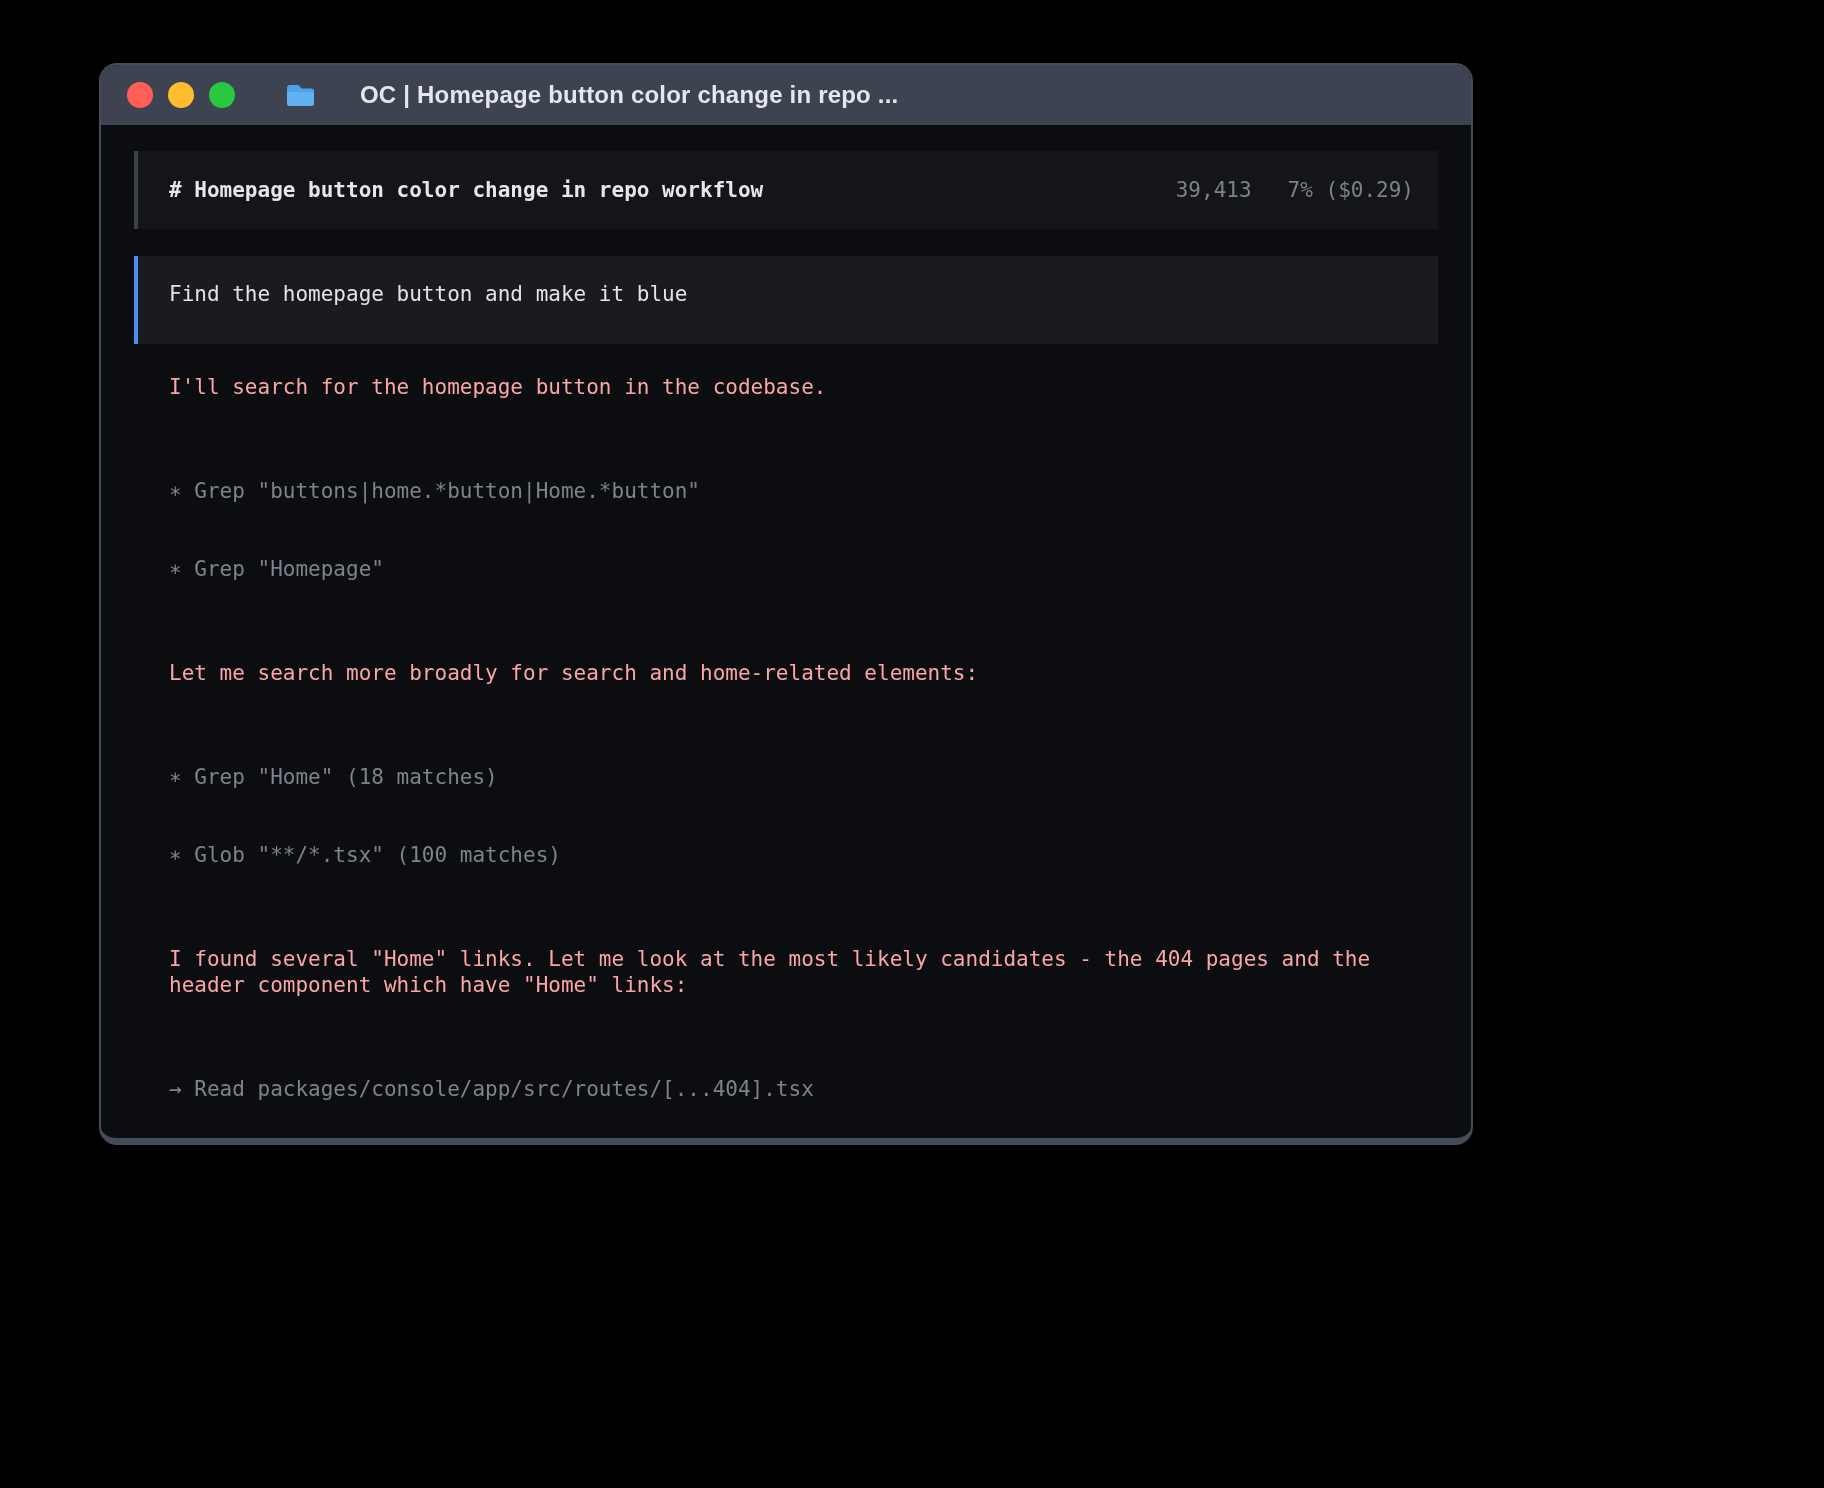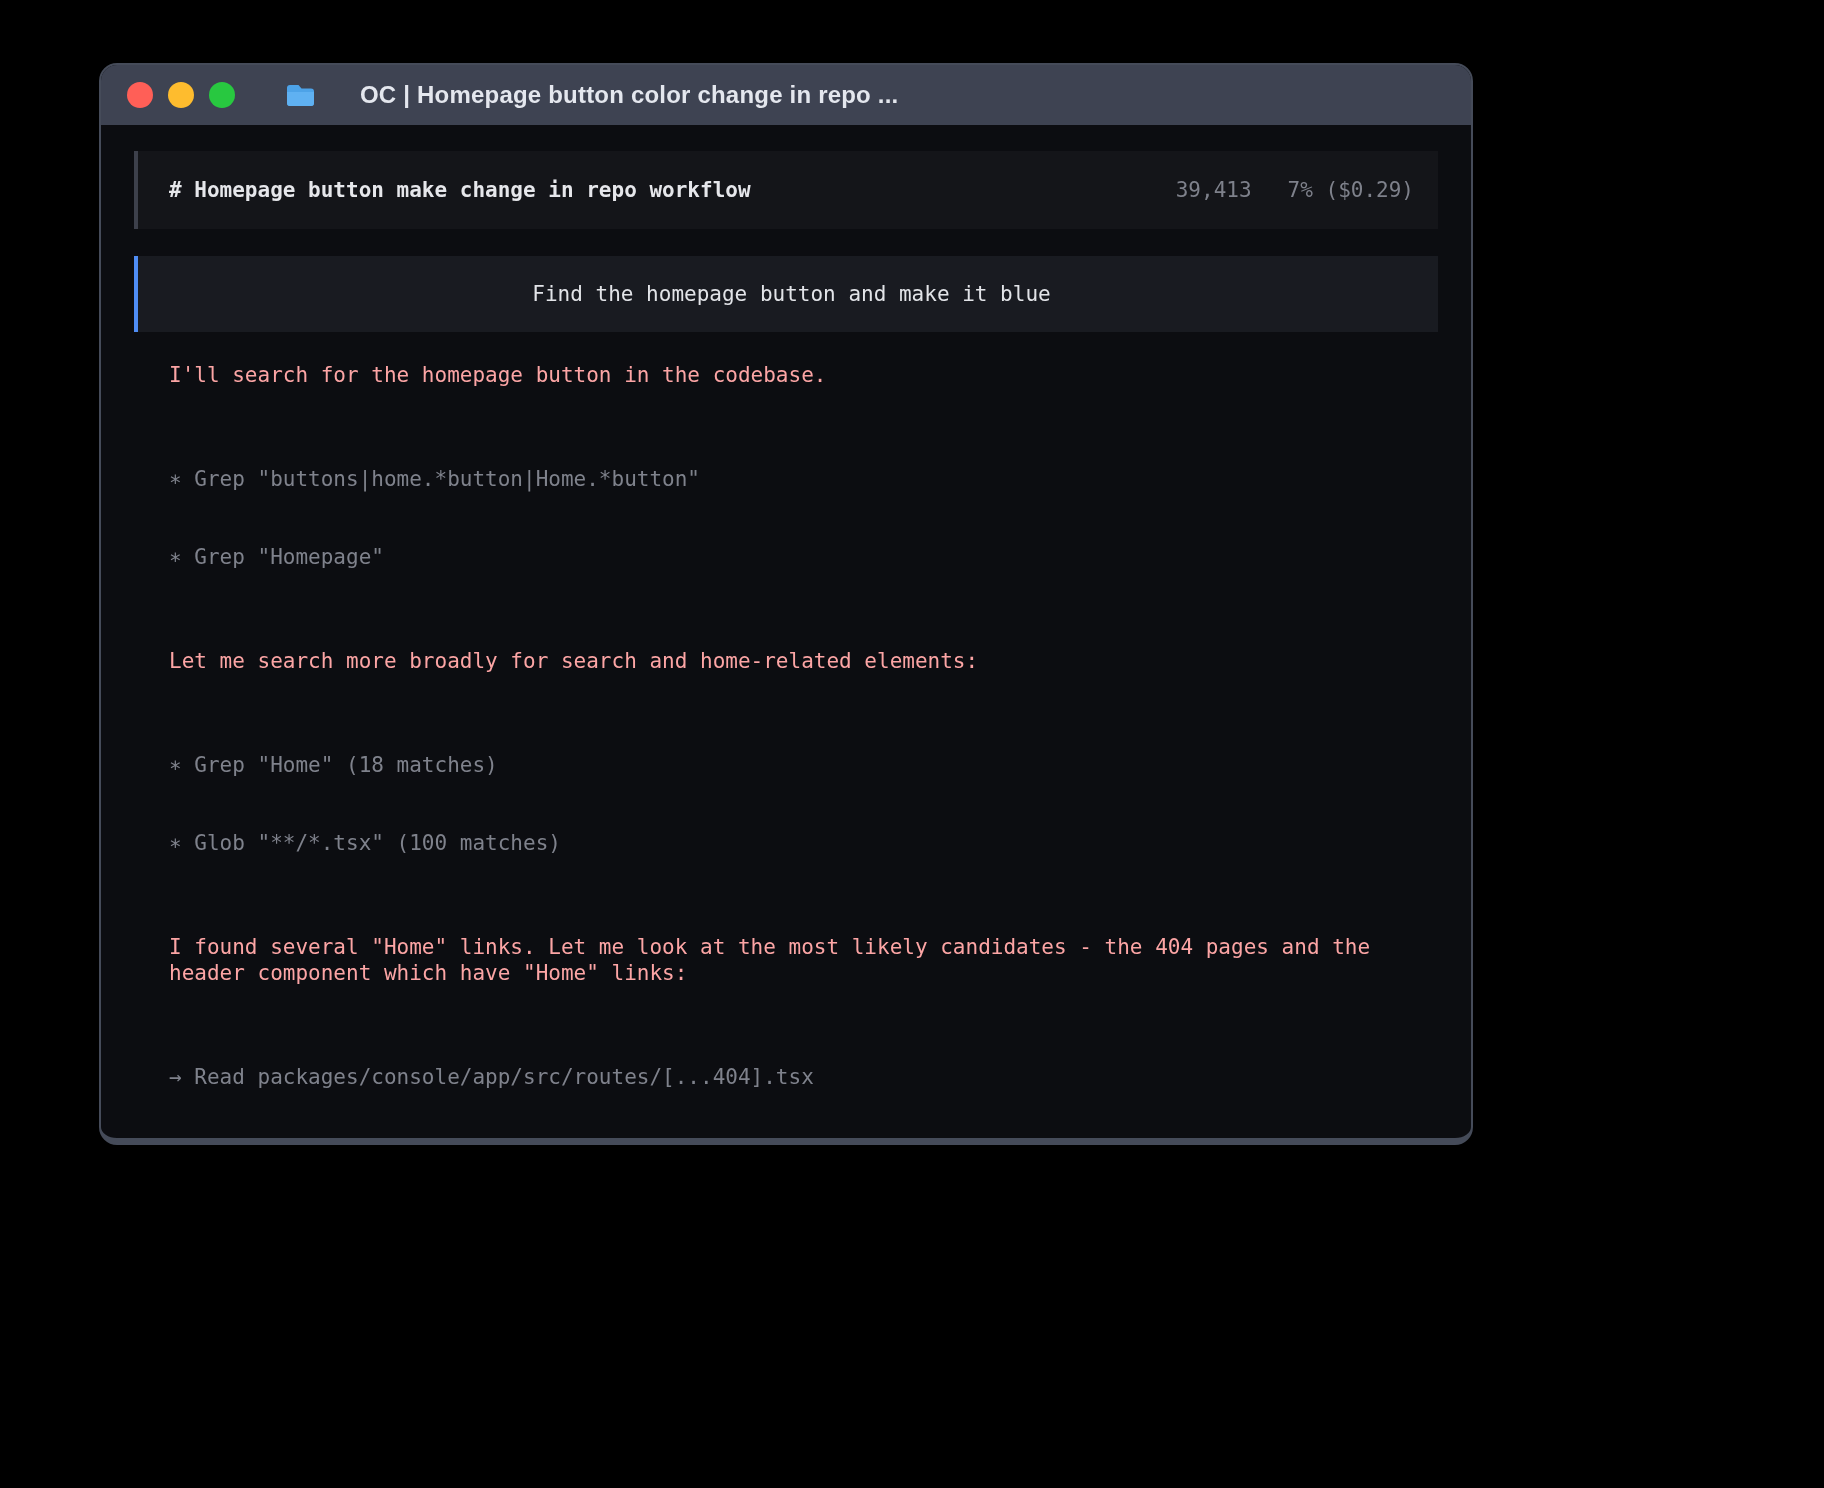--- a/index.html
+++ b/index.html
@@ -36,21 +36,21 @@
   .header-block {
     background:#141519; border-left-color:#3d404b;
     padding:27px 24px 27px 31px;
     display:flex; justify-content:space-between; align-items:center;
   }
   .header-title { color:#e6e7eb; font-weight:bold; }
   .header-stats { color:#7e818b; display:flex; gap:36px; font-weight:normal; }
 
   .user-block {
     background:#191b21; border-left-color:#4f8df5;
-    padding:26px 24px 26px 31px; color:#e2e4e8; margin-top:27px;text-align:center;
+    padding:26px 24px 38px 31px; color:#e2e4e8; margin-top:27px;
   }
 
   .transcript { padding:30px 0 0 35px; font-size:21px; line-height:26px; }
   .msg { color:#fca5a5; margin-bottom:26px; max-width:1270px; }
   .tools { color:#7f828c; margin-bottom:26px; white-space:pre-wrap; }
   .tools div { min-height:26px; }
 </style>
 </head>
 <body>
 
@@ -67,21 +67,21 @@
         <path d="M2 5 a3 3 0 0 1 3-3 h8.5 l3 3.5 H26 a3 3 0 0 1 3 3 V20 a3 3 0 0 1 -3 3 H5 a3 3 0 0 1 -3 -3 Z" fill="#4da3e8"></path>
         <path d="M2 9 h27 V20 a3 3 0 0 1 -3 3 H5 a3 3 0 0 1 -3 -3 Z" fill="#5fb1f2"></path>
       </svg>
     </span>
     <span class="titletext">OC | Homepage button color change in repo ...</span>
   </div>
 
   <div class="content">
 
     <div class="block header-block">
-      <span class="header-title"># Homepage button make change in repo workflow</span>
+      <span class="header-title"># Homepage button color change in repo workflow</span>
       <span class="header-stats">
         <span>39,413</span>
         <span>7% ($0.29)</span>
       </span>
     </div>
 
     <div class="block user-block">
       <span>Find the homepage button and make it blue</span>
     </div>
 

